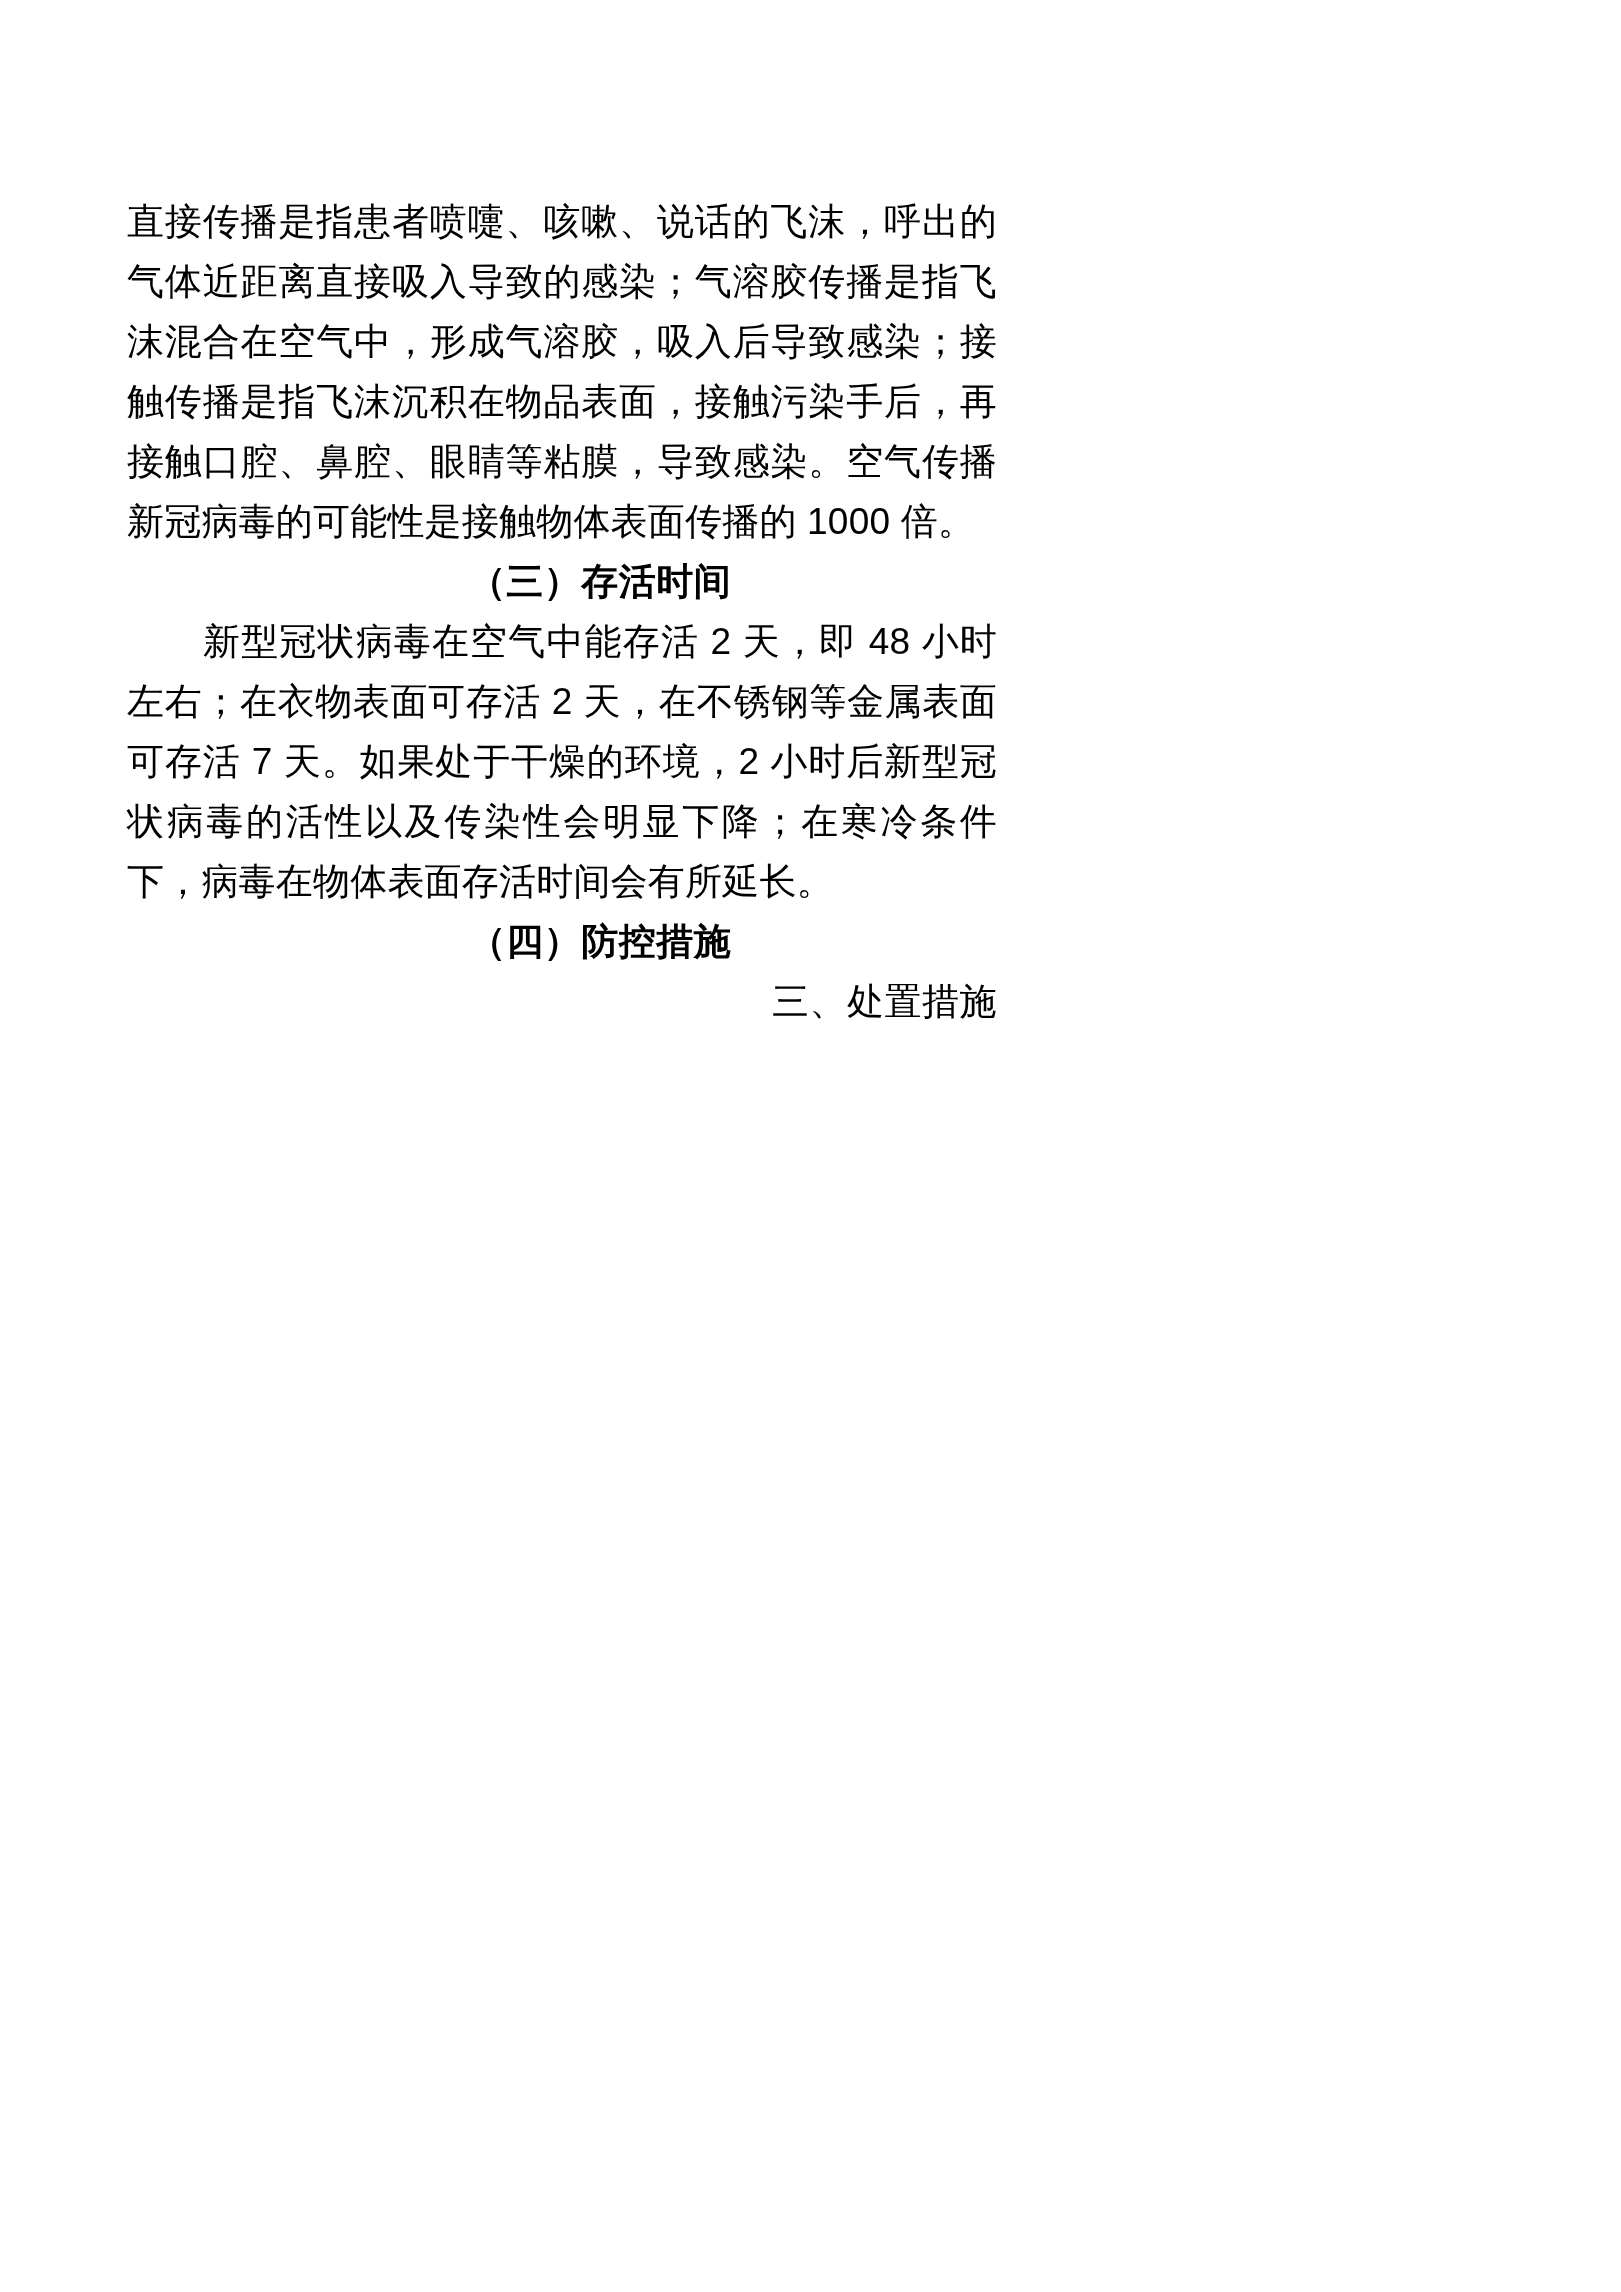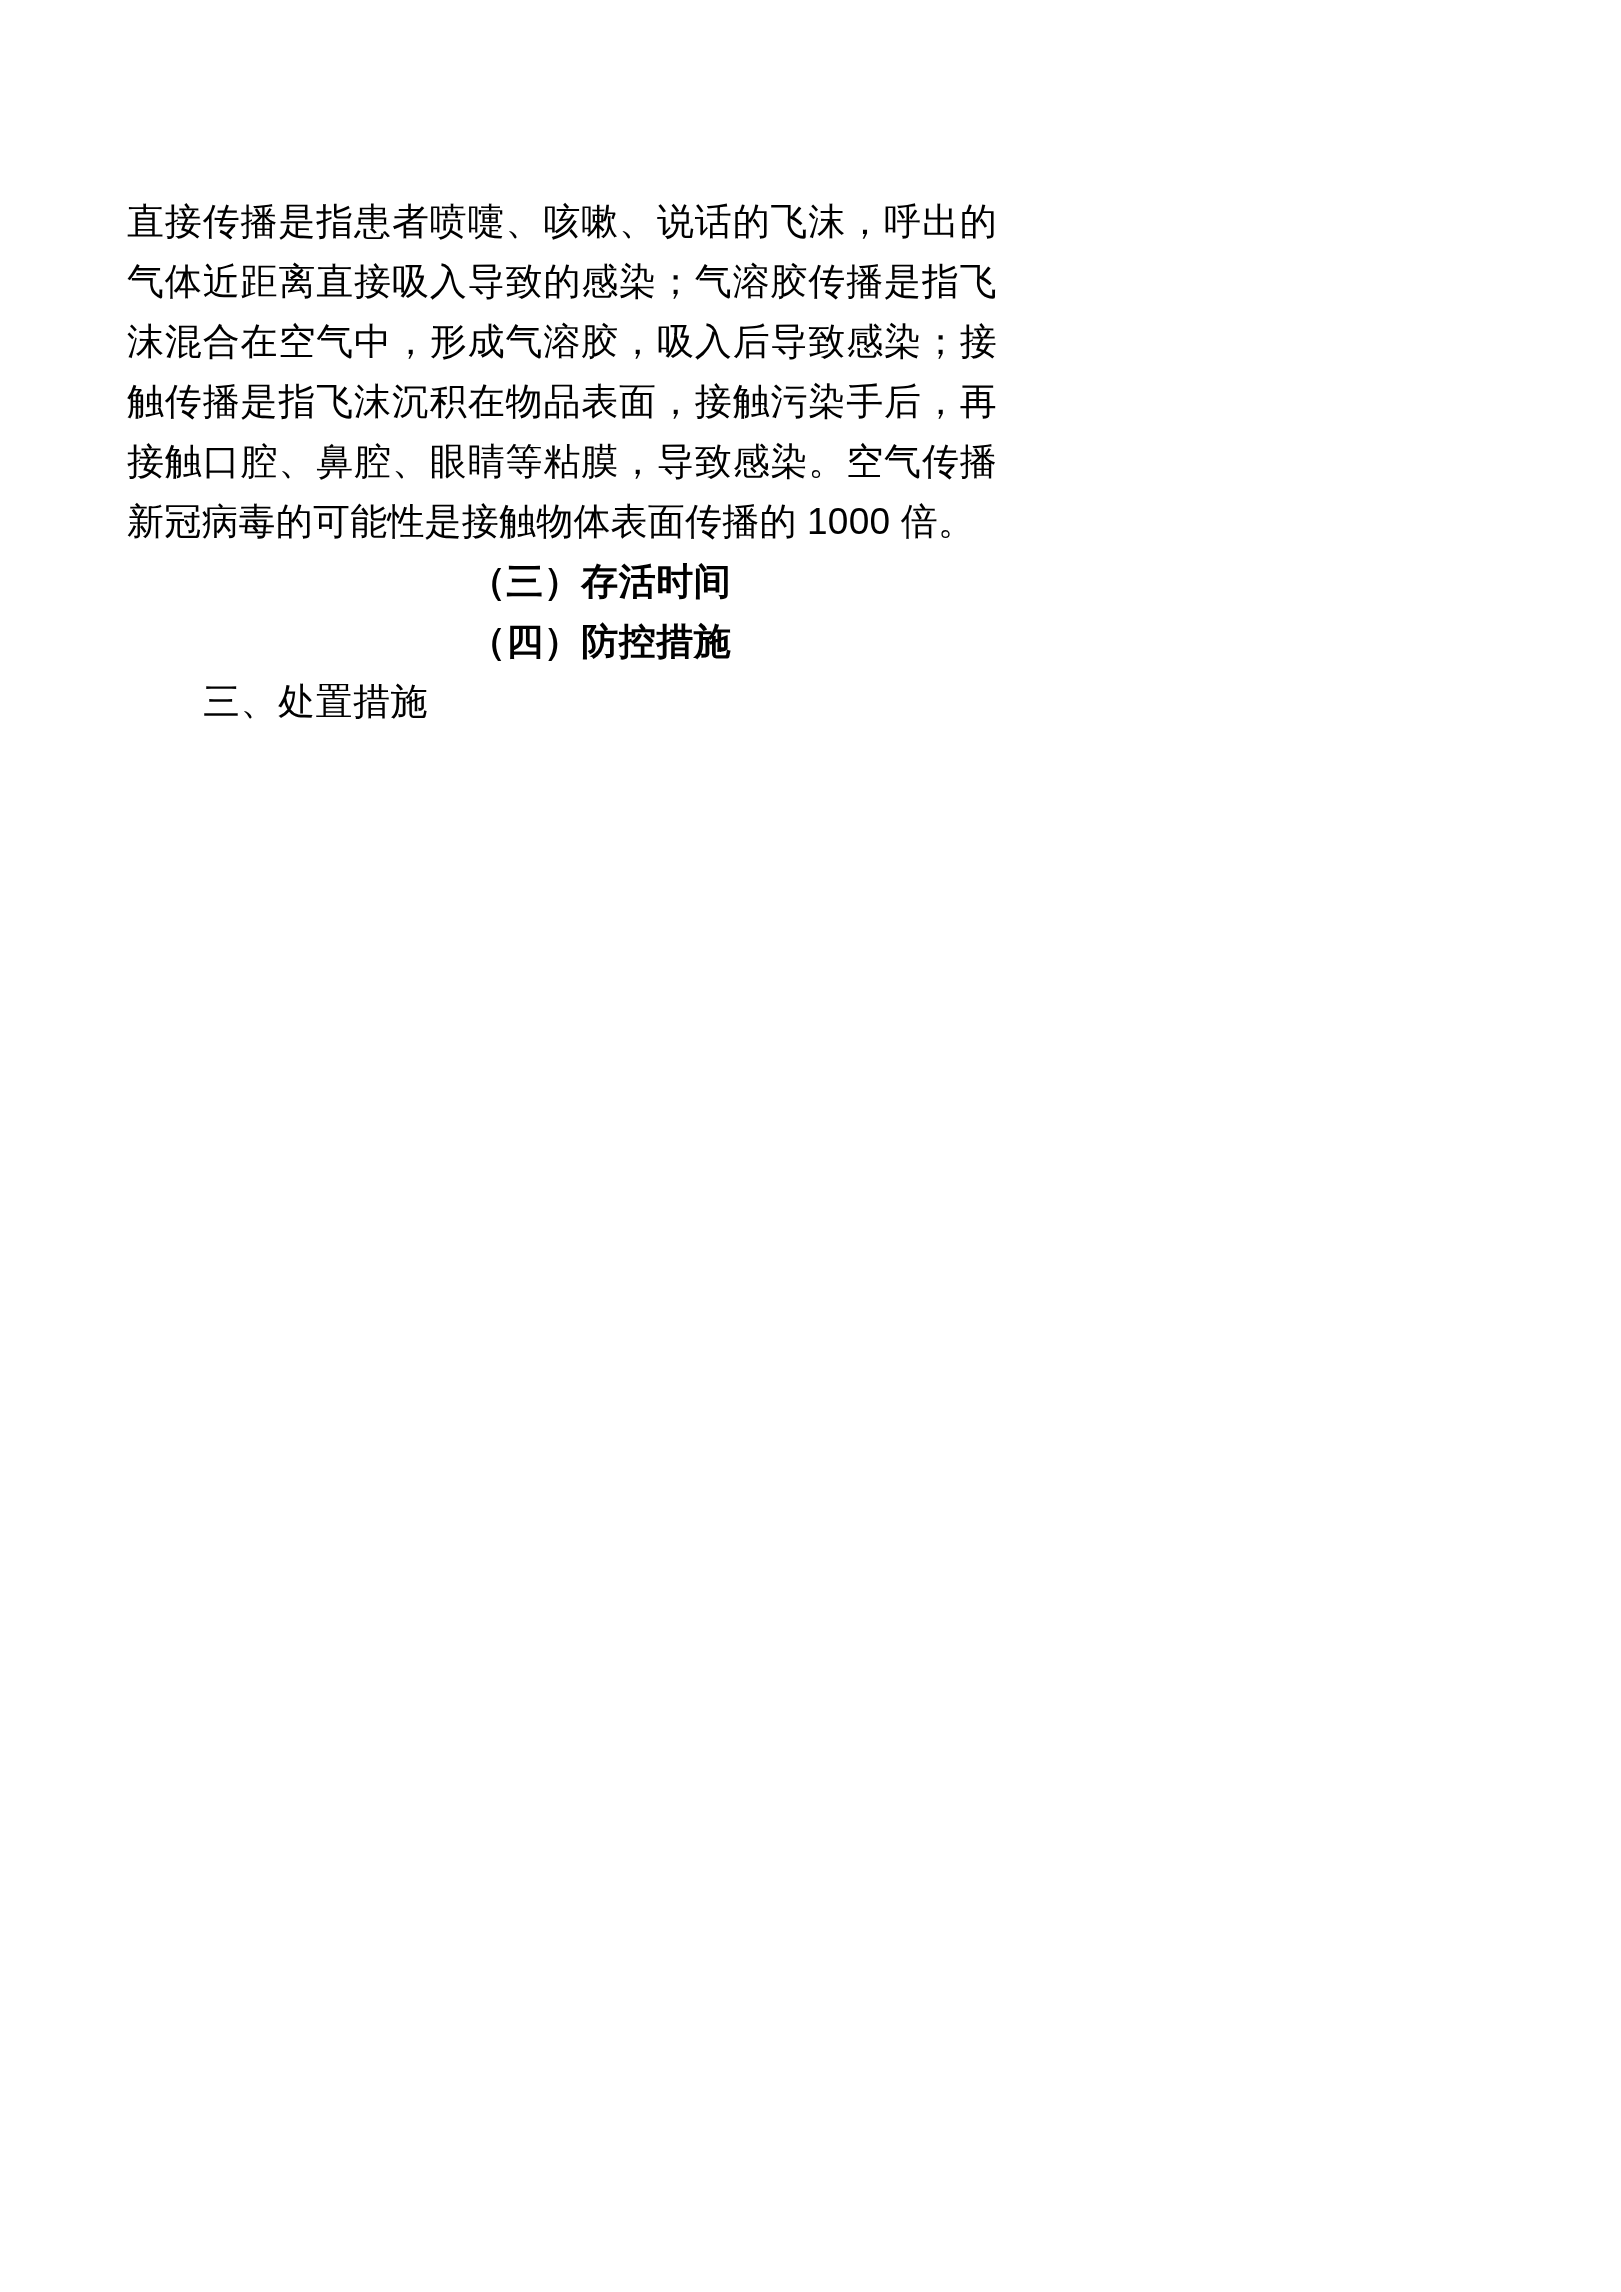--- a/index.html
+++ b/index.html
@@ -57,33 +57,34 @@
   }
   
   .heading-regular {
     margin: 0;
     font-size: 37px;
     line-height: 60px;
     color: #000000;
     font-weight: 400;
     text-indent: 76px;
     letter-spacing: 0.5px;
-    text-align: left;
+    text-align: right;
   }
 </style>
 </head>
 <body>
 
 <div class="page">
   <div class="content">
 
     <p class="para noindent">直接传播是指患者喷嚏、咳嗽、说话的飞沫，呼出的气体近距离直接吸入导致的感染；气溶胶传播是指飞沫混合在空气中，形成气溶胶，吸入后导致感染；接触传播是指飞沫沉积在物品表面，接触污染手后，再接触口腔、鼻腔、眼睛等粘膜，导致感染。空气传播新冠病毒的可能性是接触物体表面传播的 1000 倍。</p>
 
     <p class="heading-bold">（三）存活时间</p>
 
+    <p class="para indent">新型冠状病毒在空气中能存活 2 天，即 48 小时左右；在衣物表面可存活 2 天，在不锈钢等金属表面可存活 7 天。如果处于干燥的环境，2 小时后新型冠状病毒的活性以及传染性会明显下降；在寒冷条件下，病毒在物体表面存活时间会有所延长。</p>
 
     <p class="heading-bold">（四）防控措施</p>
 
 
     <p class="heading-regular">三、处置措施</p>
 
 
 
   </div>
 </div>

